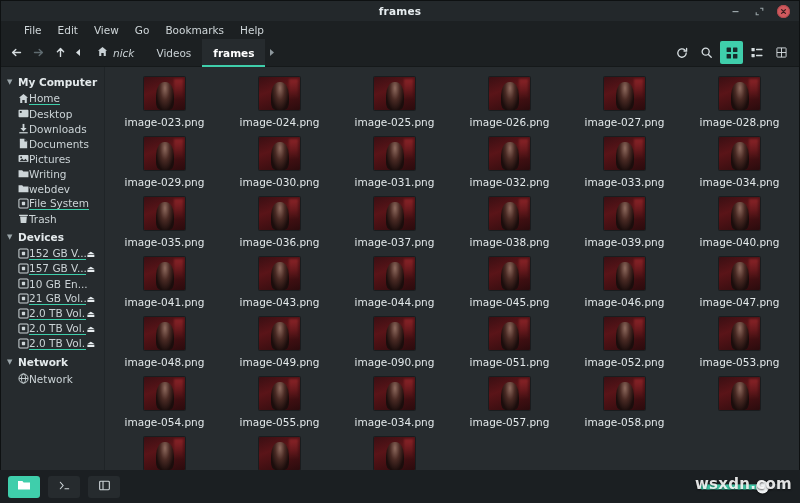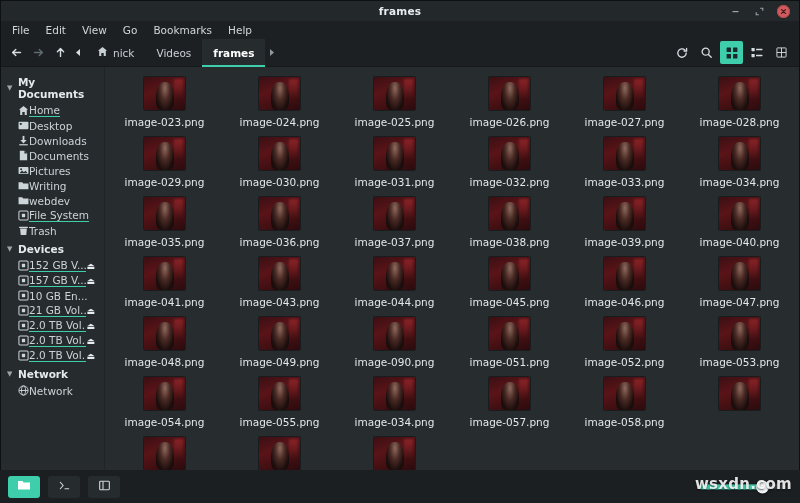--- a/index.html
+++ b/index.html
@@ -43,21 +43,21 @@
   .wbtn svg { display: block; }
   .wbtn.close {
     width: 13px; height: 13px; border-radius: 50%;
     background: #d05a5e; color: #3b1d1f;
     box-shadow: inset 0 0 0 1px #b24a4e;
   }
 
   
   .menubar {
     height: 17px; background: #1c2022; display: flex; align-items: center;
-    padding-left: 3px; gap: 0; flex: 0 0 17px;
+    padding-left: 15px; gap: 0; flex: 0 0 17px;
   }
   .menu-item {
     padding: 0 8px; font-size: 10.5px; color: #cfd6d9; line-height: 17px; cursor: default;
   }
 
   
   .toolbar {
     height: 28px; background: #1c2022; display: flex; align-items: center;
     padding: 0 6px 0 4px; flex: 0 0 28px; gap: 0;
     border-bottom: 1px solid #15191a;
@@ -67,21 +67,21 @@
     color: #d6dde0; border-radius: 2px;
   }
   .navbtn.dim { color: #5f6b70; }
   .navbtn.tiny { width: 14px; }
 
   .crumbs { display: flex; align-items: center; height: 28px; margin-left: 4px; }
   .crumb {
     display: flex; align-items: center; gap: 5px; height: 28px;
     padding: 0 11px; font-size: 10.5px; color: #c9d1d5; position: relative;
   }
-  .crumb.home { padding-left: 8px; }
+  .crumb.home { padding-left: 8px; font-style: italic; }
   .crumb.active {
     background: #262b2e; color: #ffffff; font-weight: bold;
   }
   .crumb.active::after {
     content: ""; position: absolute; left: 0; right: 0; bottom: 0; height: 2px; background: #3fceab;
   }
   .crumb-arrow { width: 14px; display:flex; align-items:center; justify-content:center; color: #8e989d; }
 
   .tb-right { margin-left: auto; display: flex; align-items: center; gap: 2px; }
   .tbtn {
@@ -307,21 +307,21 @@
         </div>
       </div>
     </div>
 
     <div class="body">
 
       <div class="sidebar">
 
         <div class="side-group">
           <span class="tri">▼</span>
-          <span>My Documents</span>
+          <span>My Computer</span>
         </div>
 
         <div class="side-item underlined">
           <span class="ico">
             <svg width="11" height="11" viewBox="0 0 12 12" fill="currentColor">
                 <path d="M6 1L1 5.3h1.4V11h2.3V7.6h2.6V11h2.3V5.3H11z"></path>
               </svg>
           </span>
           <span class="lbl">Home</span>
         </div>

